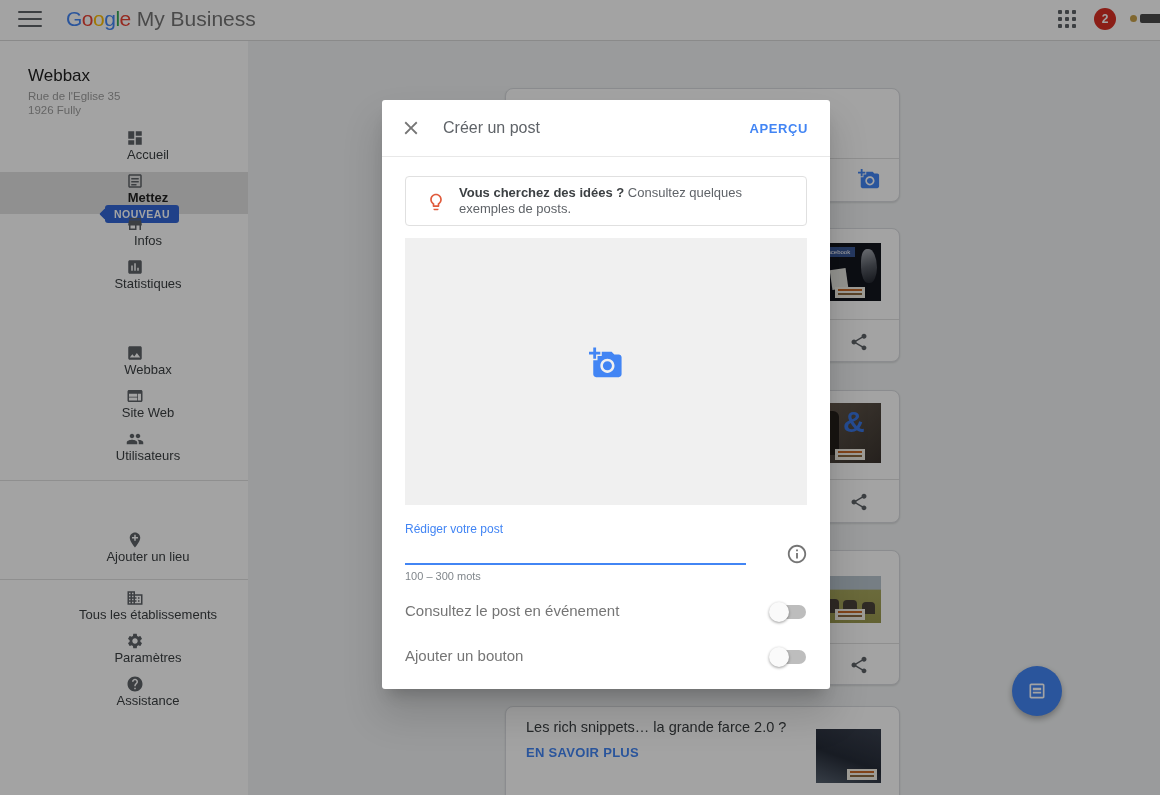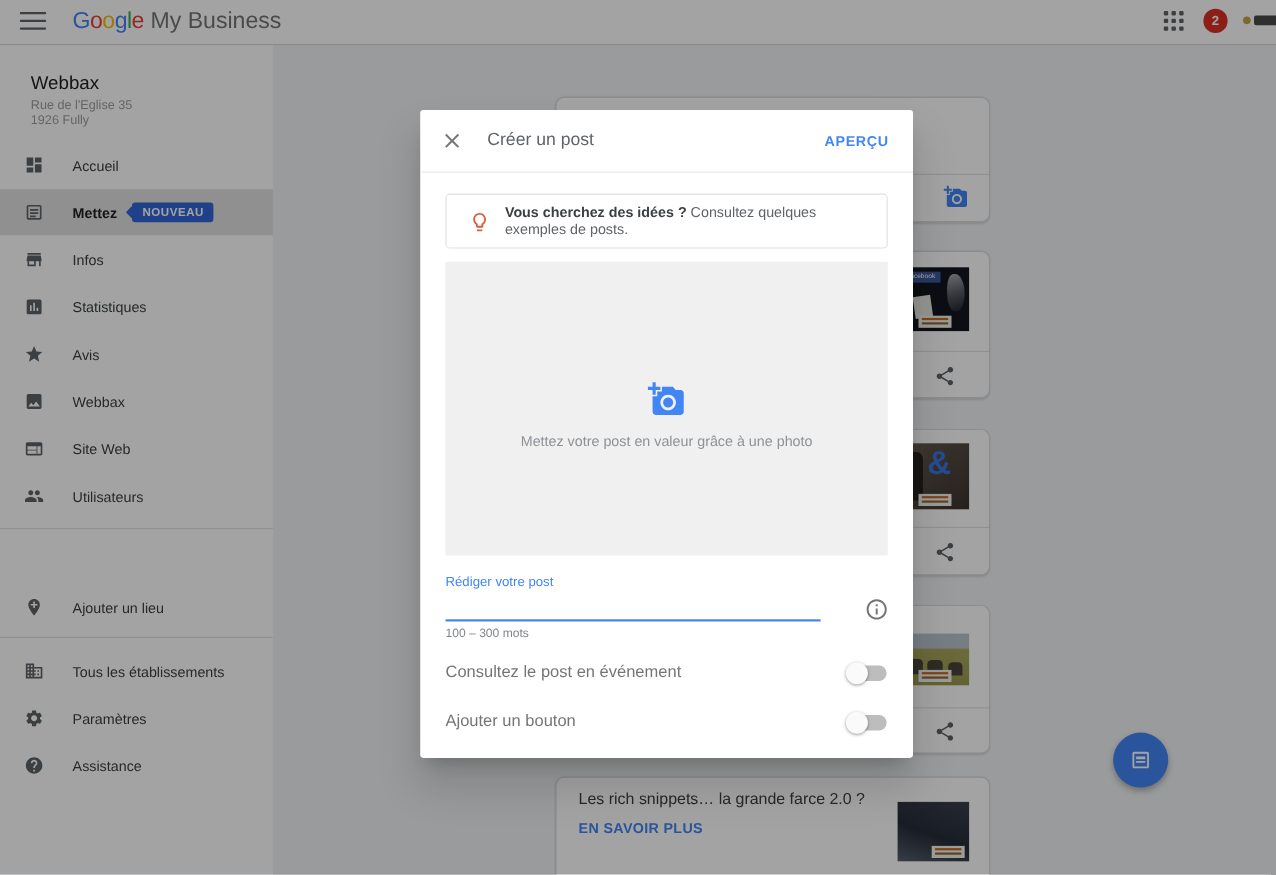--- a/index.html
+++ b/index.html
@@ -25,21 +25,21 @@
   .edge-item { position:absolute; right:-4px; top:14px; width:34px; height:9px; }
   .edge-item .dot { position:absolute; left:0; top:1px; width:7px; height:7px; border-radius:50%; background:#c9a24a; }
   .edge-item .bar { position:absolute; left:10px; top:0; width:26px; height:9px; background:#4a4a4a; border-radius:2px; }
 
   
   .sidebar { position:absolute; left:0; top:40px; width:248px; height:755px; background:#ffffff; }
   .biz-name { position:absolute; left:28px; top:26px; font-size:17px; font-weight:500; color:#212121; }
   .biz-addr1 { position:absolute; left:28px; top:50px; font-size:11.5px; color:#9e9e9e; }
   .biz-addr2 { position:absolute; left:28px; top:64px; font-size:11.5px; color:#9e9e9e; }
   .nav-row { position:absolute; left:0; width:248px; height:42px; display:flex; align-items:center;
-             padding-left:22px; cursor:pointer; }
+             padding-left:22px; cursor:pointer;flex-direction:column; }
   .nav-row .nicon { width:18px; height:18px; color:#5f6368; flex:0 0 18px; }
   .nav-row .nicon svg { width:18px; height:18px; fill:currentColor; display:block; }
   .nav-row .nlabel { margin-left:26px; font-size:13px; color:#3c4043; }
   .nav-row.selected { background:#e2e2e2; }
   .nav-row.selected .nlabel { font-weight:700; color:#212121; }
   .badge-new { margin-left:14px; position:relative; background:#3367D6; color:#fff; font-size:10.5px;
                font-weight:700; letter-spacing:.5px; padding:3px 9px 3px 9px; border-radius:3px; }
   .badge-new::before { content:""; position:absolute; left:-4px; top:50%; width:8px; height:8px;
                background:#3367D6; transform:translateY(-50%) rotate(45deg); border-radius:1px; }
   .side-div { position:absolute; left:0; width:248px; height:1px; background:#e0e0e0; }
@@ -176,28 +176,20 @@
       <span class="nlabel">Infos</span>
     </div>
     <div class="nav-row" style="top:218px">
       <span class="nicon">
           <svg viewBox="0 0 24 24">
             <path d="M19 3H5c-1.1 0-2 .9-2 2v14c0 1.1.9 2 2 2h14c1.1 0 2-.9 2-2V5c0-1.1-.9-2-2-2zM9 17H7v-7h2v7zm4 0h-2V7h2v10zm4 0h-2v-4h2v4z"></path>
           </svg>
         </span>
       <span class="nlabel">Statistiques</span>
     </div>
-    <div class="nav-row" style="top:261px">
-      <span class="nicon">
-          <svg viewBox="0 0 24 24">
-            <path d="M12 17.27L18.18 21l-1.64-7.03L22 9.24l-7.19-.61L12 2 9.19 8.63 2 9.24l5.46 4.73L5.82 21z"></path>
-          </svg>
-        </span>
-      <span class="nlabel">Avis</span>
-    </div>
     <div class="nav-row" style="top:304px">
       <span class="nicon">
           <svg viewBox="0 0 24 24">
             <path d="M21 19V5c0-1.1-.9-2-2-2H5c-1.1 0-2 .9-2 2v14c0 1.1.9 2 2 2h14c1.1 0 2-.9 2-2zM8.5 13.5l2.5 3.01L14.5 12l4.5 6H5l3.5-4.5z"></path>
           </svg>
         </span>
       <span class="nlabel">Webbax</span>
     </div>
     <div class="nav-row" style="top:347px">
       <span class="nicon">
@@ -357,21 +349,20 @@
     <div class="idea-text"><b>Vous cherchez des idées ?</b><span> Consultez quelques exemples de posts.</span></div>
   </div>
 
   <div class="photo-area">
     <div class="photo-inner">
       <span>
         <svg viewBox="0 0 24 24">
             <path d="M3 4V1h2v3h3v2H5v3H3V6H0V4h3zm3 6V7h3V4h7l1.83 2H21c1.1 0 2 .9 2 2v12c0 1.1-.9 2-2 2H5c-1.1 0-2-.9-2-2V10h3zm7 9c2.76 0 5-2.24 5-5s-2.24-5-5-5-5 2.24-5 5 2.24 5 5 5zm-3.2-5c0 1.77 1.43 3.2 3.2 3.2s3.2-1.43 3.2-3.2-1.43-3.2-3.2-3.2-3.2 1.43-3.2 3.2z"></path>
           </svg>
       </span>
-      <div class="photo-prompt">Mettez votre post en valeur grâce à une photo</div>
     </div>
   </div>
 
   <div class="write-label">Rédiger votre post</div>
   <input class="post-input" type="text" value="" style="">
   <div class="info-icon">
     <svg viewBox="0 0 24 24">
         <path d="M11 7h2v2h-2zm0 4h2v6h-2zm1-9C6.48 2 2 6.48 2 12s4.48 10 10 10 10-4.48 10-10S17.52 2 12 2zm0 18c-4.41 0-8-3.59-8-8s3.59-8 8-8 8 3.59 8 8-3.59 8-8 8z"></path>
       </svg>
   </div>

